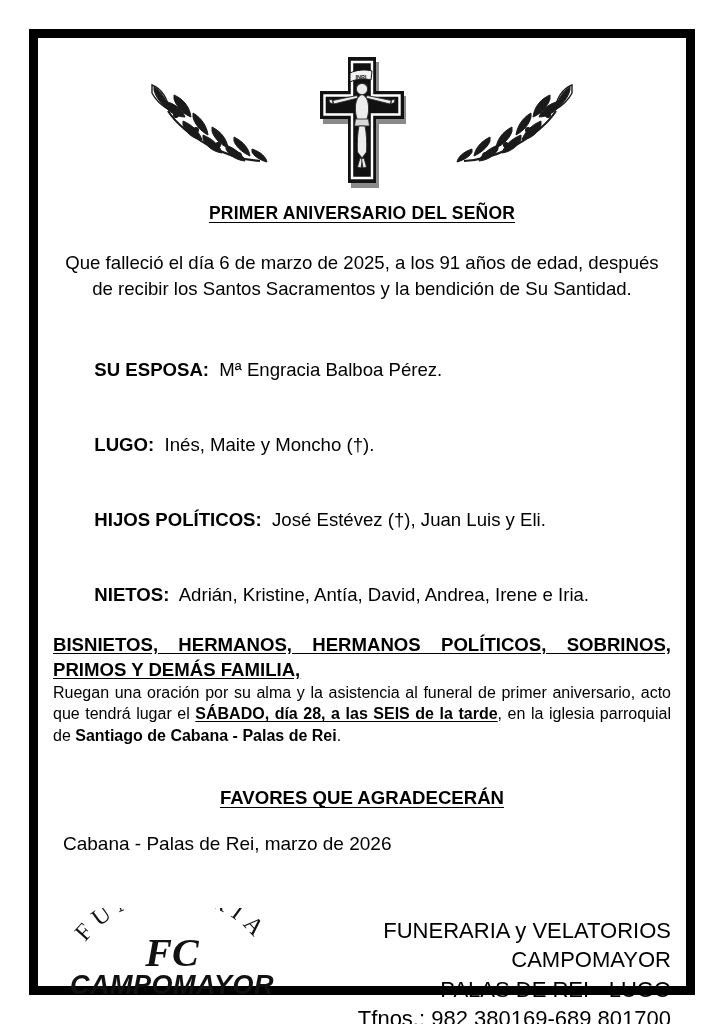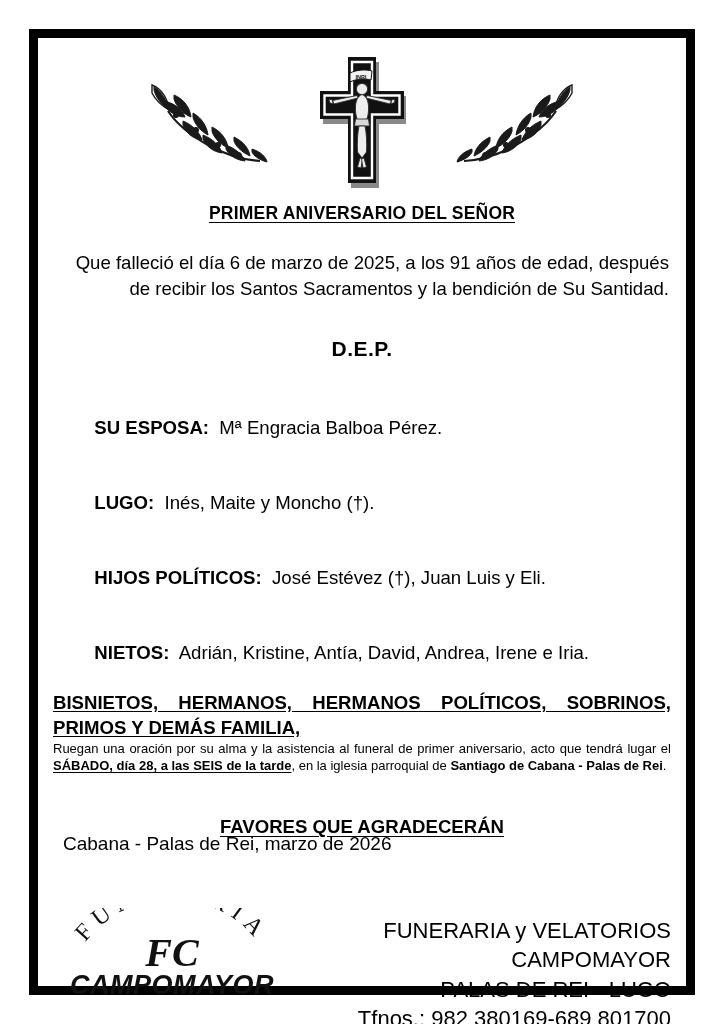--- a/index.html
+++ b/index.html
@@ -70,21 +70,21 @@
     letter-spacing: .3px;
     margin-top: 17px;
     white-space: pre;
   }
 
   
   .body-text {
     font-size: 18.6px;
     line-height: 1.42;
     margin: 0 2px;
-    text-align: right;
+    text-align: center;
   }
   #death-paragraph {
     margin-top: 26px;
   }
   .dep-line {
     text-align: center;
     font-weight: bold;
     font-size: 21px;
     margin-top: 34px;
     letter-spacing: .5px;
@@ -108,21 +108,21 @@
     text-decoration: underline;
     text-underline-offset: 2px;
     font-size: 18.6px;
     line-height: 1.345;
     text-align: justify;
     text-align-last: left;
   }
 
   
   #request-paragraph {
-    font-size: 13px;
+    font-size: 16px;
     line-height: 1.345;
     text-align: justify;
     text-align-last: left;
   }
   .u-bold { font-weight: bold; }
   .u-bold-underline {
     font-weight: bold;
     text-decoration: underline;
     text-underline-offset: 2px;
   }
@@ -253,21 +253,20 @@
           </g>
         </svg>
       </span>
     </div>
 
     <div class="anniversary-heading">PRIMER ANIVERSARIO DEL SEÑOR</div>
 
 
     <div id="death-paragraph" class="body-text">Que falleció el día 6 de marzo de 2025, a los 91 años de edad, después de recibir los Santos Sacramentos y la bendición de Su Santidad.</div>
 
-    <div class="dep-line">D.E.P.</div>
 
     <div id="family-list">
 
       <div class="family-line">
         <span class="family-role">SU ESPOSA:</span><span>  Mª Engracia Balboa Pérez.</span>
       </div>
 
       <div class="family-line">
         <span class="family-role">LUGO:</span><span>  Inés, Maite y Moncho (†).</span>
       </div>

